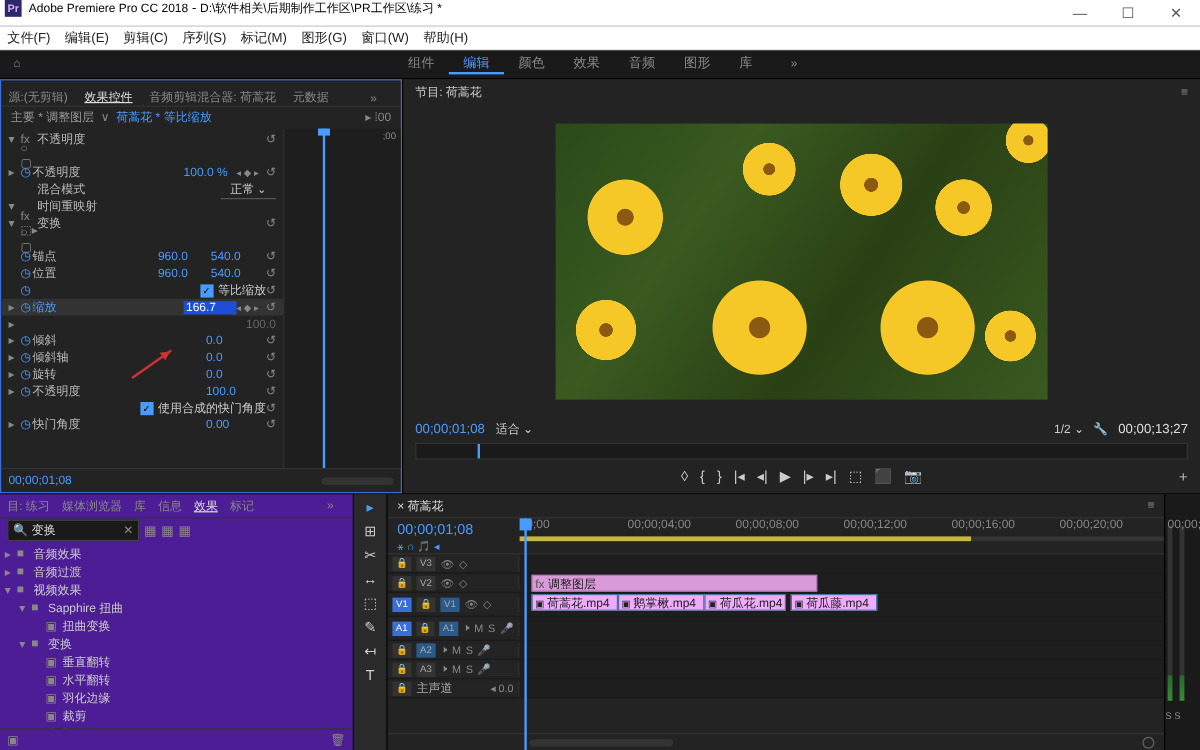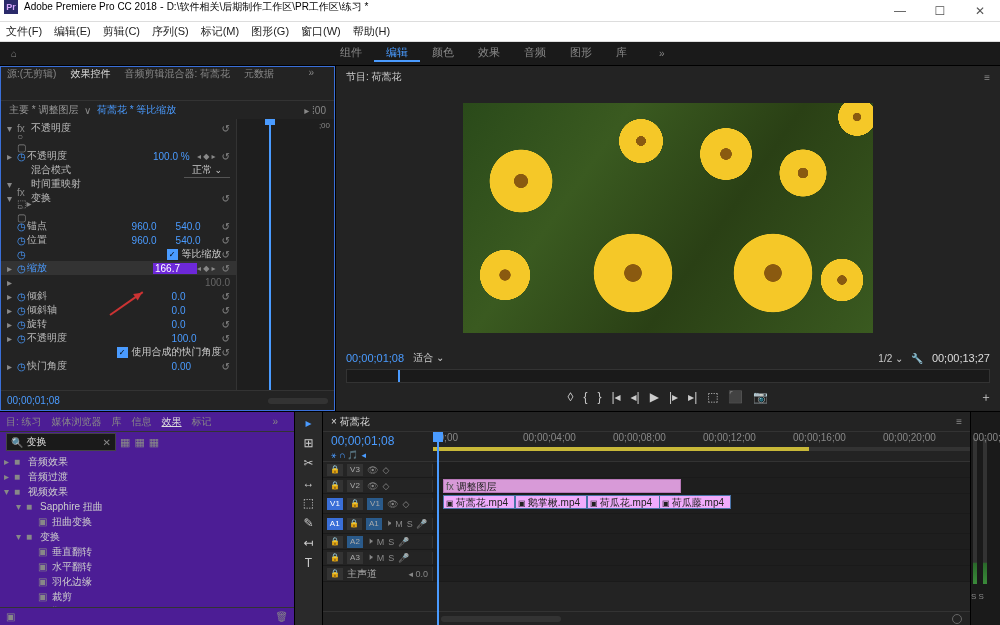--- a/index.html
+++ b/index.html
@@ -12,44 +12,44 @@
 .menubar{height:20px;background:#fff;color:#222;display:flex;align-items:center;padding:0 6px;border-bottom:1px solid #ddd}
 .menubar span{margin-right:12px;font-size:11px}
 .toolbar-top{height:24px;background:#1a1a1a;display:flex;align-items:center;border-bottom:1px solid #000}
 .toolbar-top .home{width:28px;text-align:center;color:#888}
 .toolbar-top .tabs{display:flex;margin-left:300px}
 .toolbar-top .tabs span{padding:0 12px;color:#888;font-size:11px}
 .toolbar-top .tabs span.act{color:#4a9bff;border-bottom:2px solid #4a9bff}
 .toolbar-top .chev{color:#888;margin-left:20px}
 .main{display:flex;height:345px}
 .panel-src{width:335px;background:#232323;display:flex;flex-direction:column;border:1px solid #3a6fd8}
-.src-tabs{height:34px;display:flex;align-items:flex-start;padding:0 6px;border-bottom:1px solid #333}
+.src-tabs{height:22px;display:flex;align-items:flex-end;padding:0 6px;border-bottom:1px solid #333}
 .src-tabs span{margin-right:14px;color:#888;font-size:10px}
-.src-tabs span.act{color:#ddd;}
+.src-tabs span.act{color:#ddd;text-decoration:underline}
 .src-tabs .chv{margin-left:auto;color:#888}
 .src-path{height:18px;display:flex;align-items:center;padding:0 8px;color:#999;font-size:10px}
 .src-path .lk{color:#4a9bff}
 .src-path .chv{margin-left:auto;color:#888}
 .effect-body{flex:1;overflow:hidden;position:relative;display:flex}
 .props{width:235px;padding:2px 0}
 .prop-row{display:flex;align-items:center;height:14px;padding:0 6px;color:#ccc;font-size:10px}
 .prop-row.h{color:#ddd}
 .prop-row .ico{width:14px;color:#888;display:flex;align-items:center}
 .prop-row .tw{width:10px;color:#888}
 .prop-row .stp{width:10px;color:#4a9bff}
 .prop-row .lbl{flex:1;color:#bbb}
 .prop-row .val{color:#4a9bff;min-width:44px}
 .prop-row .val2{color:#4a9bff;min-width:40px}
 .prop-row .kf{display:flex;gap:1px;color:#888;font-size:8px}
 .prop-row .rst{color:#888;margin-left:6px}
 .prop-row .cb{width:11px;height:11px;background:#4a9bff;display:inline-flex;align-items:center;justify-content:center;color:#000;font-size:8px;margin-right:4px}
 .prop-row .dd{color:#ccc;border-bottom:1px solid #555;padding:0 8px;font-size:9px}
 .prop-row.sel{background:#333}
 .prop-row.sel .lbl{color:#4a9bff}
-.prop-row.sel .val{color:#fff;background:#6d28d9;padding:0 2px}
+.prop-row.sel .val{color:#fff;background:#1d4ed8;padding:0 2px}
 .mini-tl{width:98px;background:#1e1e1e;border-left:1px solid #333;position:relative}
 .mini-tl .ph{position:absolute;top:0;left:32px;width:2px;height:100%;background:#4a9bff}
 .mini-tl .phh{position:absolute;top:-2px;left:28px;width:10px;height:8px;background:#4a9bff}
 .mini-tl .rul{position:absolute;top:2px;right:4px;font-size:8px;color:#888}
 .src-foot{height:20px;display:flex;align-items:center;padding:0 6px;border-top:1px solid #333;color:#4a9bff;font-size:10px}
 .src-foot .zb{margin-left:auto;width:60px;height:6px;background:#333;border-radius:3px}
 .arrow-ann{position:absolute;left:110px;top:314px;width:40px;height:2px;background:#c33;transform:rotate(-35deg);transform-origin:left;z-index:10}
 .arrow-ann::after{content:"";position:absolute;right:-3px;top:-3px;border:4px solid transparent;border-left:8px solid #c33}
 .panel-prog{flex:1;background:#232323;display:flex;flex-direction:column;border-left:1px solid #000}
 .prog-head{height:22px;display:flex;align-items:center;padding:0 10px;color:#ccc}
@@ -505,21 +505,21 @@
             <div class="track-hd">
               <span class="tb act">V1</span>
               <span class="tb">🔒</span>
               <span class="tb act2">V1</span>
               <span class="ic">👁</span>
               <span class="ic">◇</span>
             </div>
             <div class="track-ln">
           <div class="clip" style="left:10px;width:72px">▣ <span>荷蒿花.mp4</span></div>
           <div class="clip" style="left:82px;width:72px">▣ <span>鹅掌楸.mp4</span></div>
-          <div class="clip" style="left:154px;width:88px">▣ <span>荷瓜花.mp4</span></div>
+          <div class="clip" style="left:154px;width:68px">▣ <span>荷瓜花.mp4</span></div>
           <div class="clip" style="left:226px;width:72px">▣ <span>荷瓜藤.mp4</span></div>
         </div>
           </div>
         <div class="track tall">
             <div class="track-hd">
               <span class="tb act">A1</span>
               <span class="tb">🔒</span>
               <span class="tb act2">A1</span>
               <span class="ic">🕨</span>
               <span class="ic">M</span>

